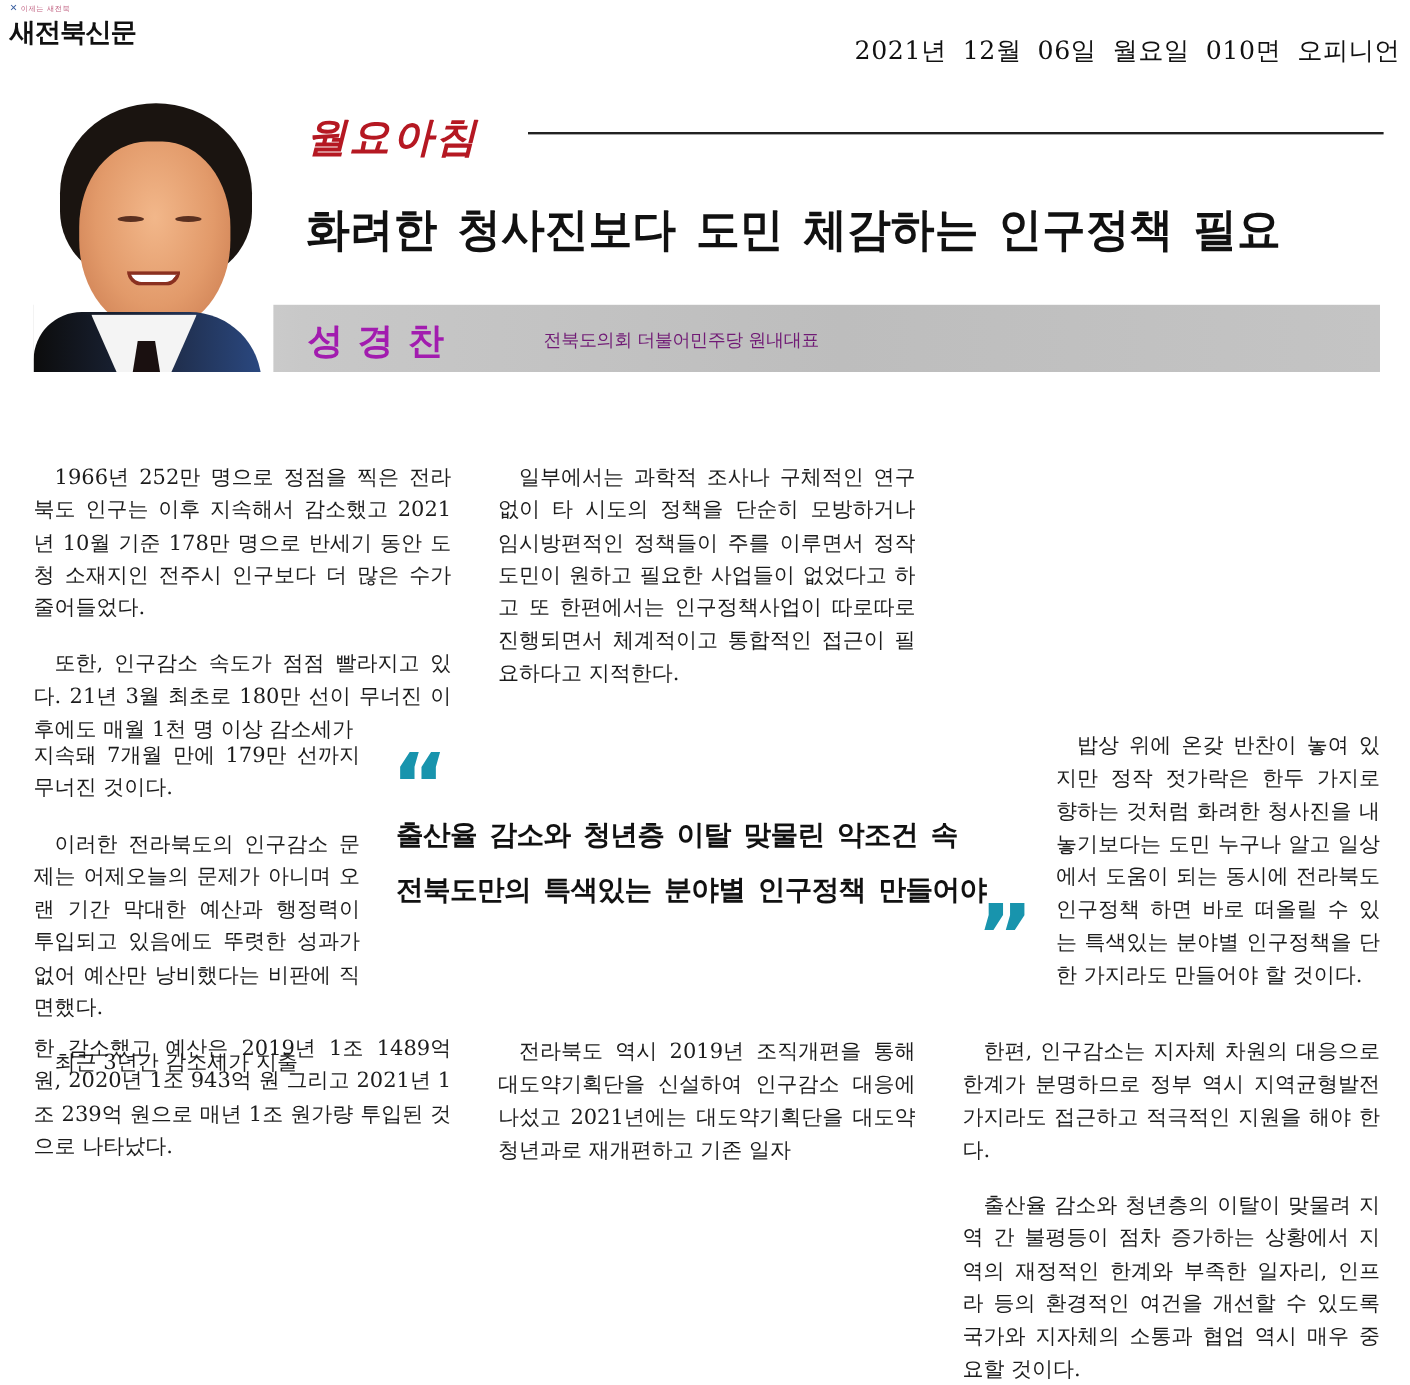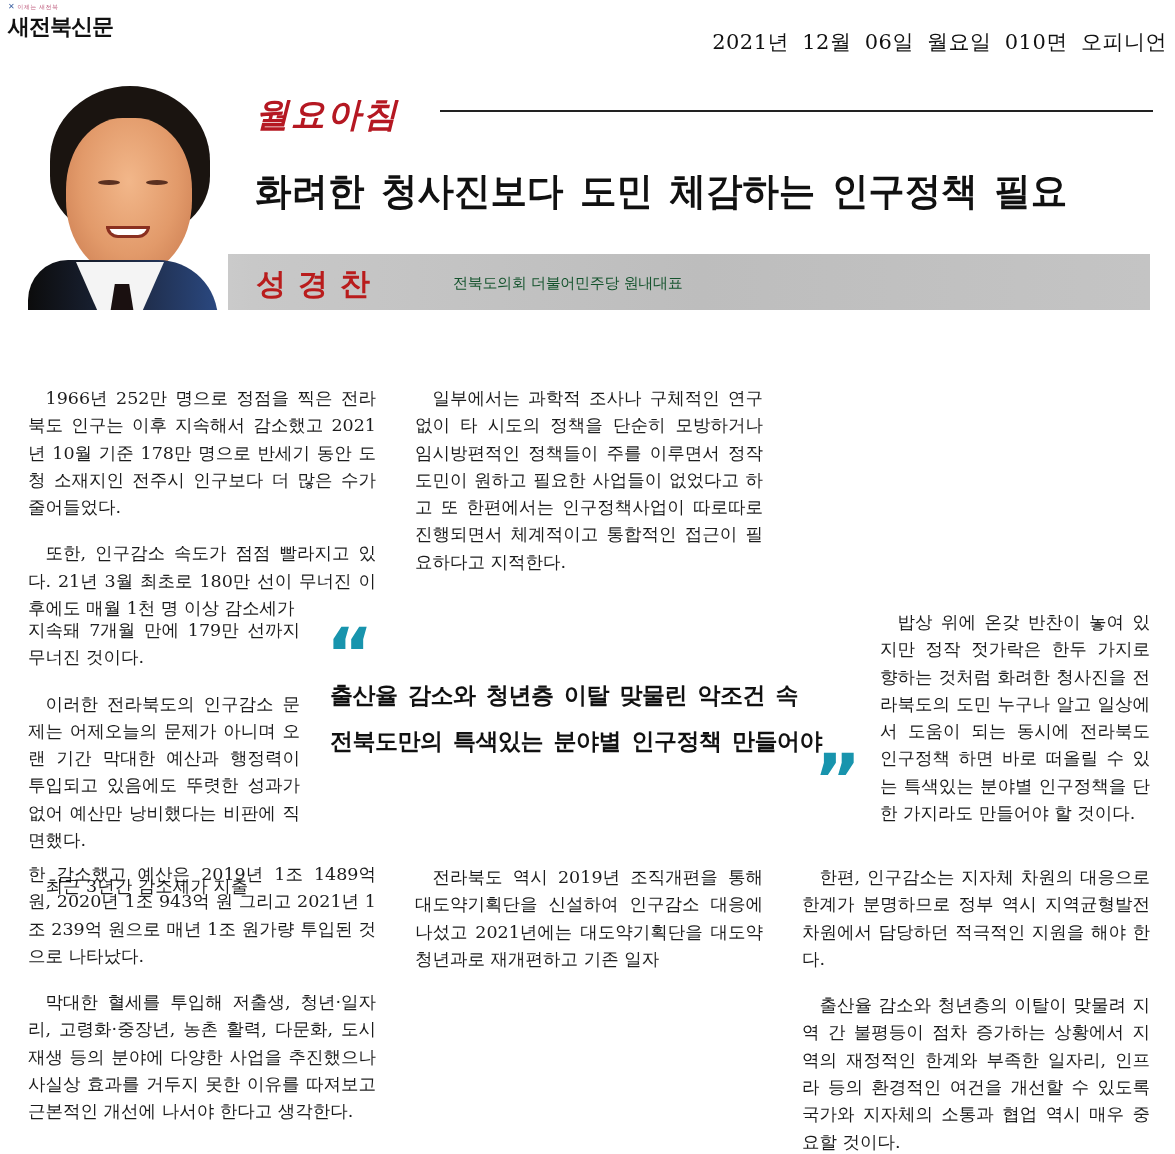--- a/index.html
+++ b/index.html
@@ -23,22 +23,22 @@
   .photo .shirt { position:absolute; left:48px; top:178px; width:88px; height:60px; background:#f4f4f4; clip-path:polygon(0 0,100% 0,70% 100%,30% 100%); }
   .photo .tie { position:absolute; left:82px; top:200px; width:24px; height:30px; background:#1a1010; clip-path:polygon(20% 0,80% 0,100% 100%,0 100%); }
 
   .series { position:absolute; left:255px; top:92px; font-family:"DejaVu Sans",sans-serif; font-style:italic; font-weight:bold; font-size:34px; color:#b51822; letter-spacing:2px; }
   .series-rule { position:absolute; left:440px; top:110px; width:713px; height:2px; background:#222; }
 
   .headline { position:absolute; left:255px; top:166px; font-family:"DejaVu Sans",sans-serif; font-weight:bold; font-size:38px; color:#111; letter-spacing:0px; word-spacing:4px; transform:scaleX(0.96); transform-origin:left; }
 
   .byline-bar { position:absolute; left:28px; top:254px; width:1122px; height:56px; background:linear-gradient(90deg,#dcdcdc 0%,#c8c8c8 20%,#bdbdbd 60%,#c4c4c4 100%); z-index:0; }
   .photo { z-index:1; }
-  .byline-name { position:absolute; left:256px; top:264px; font-family:"DejaVu Sans",sans-serif; font-weight:bold; font-size:30px; color:#b91c1c; letter-spacing:12px; z-index:2; }
-  .byline-role { position:absolute; left:453px; top:274px; font-family:"DejaVu Sans",sans-serif; font-size:15px; color:#14532d; z-index:2; letter-spacing:-0.3px; }
+  .byline-name { position:absolute; left:256px; top:264px; font-family:"DejaVu Sans",sans-serif; font-weight:bold; font-size:30px; color:#a21caf; letter-spacing:12px; z-index:2; }
+  .byline-role { position:absolute; left:453px; top:274px; font-family:"DejaVu Sans",sans-serif; font-size:15px; color:#701a75; z-index:2; letter-spacing:-0.3px; }
 
   .col { position:absolute; font-family:"DejaVu Serif",serif; font-size:17.5px; line-height:27.3px; color:#1c1c1c; text-align:justify; }
   .col p { text-indent:1em;margin-top:19px; }
   .col p.noindent { text-indent:0; }
   .c1 { left:28px; top:366px; width:348px; }
   .c1b { left:28px; top:598px; width:272px; }
   .c1c { left:28px; top:842px; width:348px; }
   .c2 { left:415px; top:366px; width:348px; }
   .c2b { left:415px; top:845px; width:348px; }
   .c3 { left:802px; top:366px; width:348px; }
@@ -88,37 +88,36 @@
   <p>1966년 252만 명으로 정점을 찍은 전라북도 인구는 이후 지속해서 감소했고 2021년 10월 기준 178만 명으로 반세기 동안 도청 소재지인 전주시 인구보다 더 많은 수가 줄어들었다.</p>
   <p>또한, 인구감소 속도가 점점 빨라지고 있다. 21년 3월 최초로 180만 선이 무너진 이후에도 매월 1천 명 이상 감소세가</p>
 </div>
 <div class="col c1b">
   <p class="noindent">지속돼 7개월 만에 179만 선까지 무너진 것이다.</p>
   <p>이러한 전라북도의 인구감소 문제는 어제오늘의 문제가 아니며 오랜 기간 막대한 예산과 행정력이 투입되고 있음에도 뚜렷한 성과가 없어 예산만 낭비했다는 비판에 직면했다.</p>
   <p>최근 3년간 감소세가 지출</p>
 </div>
 <div class="col c1c">
   <p class="noindent">한 감소했고 예산은 2019년 1조 1489억 원, 2020년 1조 943억 원 그리고 2021년 1조 239억 원으로 매년 1조 원가량 투입된 것으로 나타났다.</p>
-  <p>막대한 혈세를 투입해 저출생, 청년·일자리, 고령화·중장년, 농촌 활력, 다문화, 도시재생 등의 분야에 다양한 사업을 추진했으나 사실상 효과를 거두지 못한 이유를 따져보고 근본적인 개선에 나서야 한다고 생각한다.</p>
 </div>
 
 <div class="col c2">
   <p>일부에서는 과학적 조사나 구체적인 연구 없이 타 시도의 정책을 단순히 모방하거나 임시방편적인 정책들이 주를 이루면서 정작 도민이 원하고 필요한 사업들이 없었다고 하고 또 한편에서는 인구정책사업이 따로따로 진행되면서 체계적이고 통합적인 접근이 필요하다고 지적한다.</p>
 </div>
 <div class="col c2b">
   <p>전라북도 역시 2019년 조직개편을 통해 대도약기획단을 신설하여 인구감소 대응에 나섰고 2021년에는 대도약기획단을 대도약청년과로 재개편하고 기존 일자</p>
 </div>
 
 <div class="col c3">
 </div>
 <div class="col c3b">
-  <p>밥상 위에 온갖 반찬이 놓여 있지만 정작 젓가락은 한두 가지로 향하는 것처럼 화려한 청사진을 전라북도의 도민 누구나 알고 일상에서 도움이 되는 동시에 전라북도 인구정책 하면 바로 떠올릴 수 있는 특색있는 분야별 인구정책을 단 한 가지라도 만들어야 할 것이다.</p>
+  <p>밥상 위에 온갖 반찬이 놓여 있지만 정작 젓가락은 한두 가지로 향하는 것처럼 화려한 청사진을 내놓기보다는 도민 누구나 알고 일상에서 도움이 되는 동시에 전라북도 인구정책 하면 바로 떠올릴 수 있는 특색있는 분야별 인구정책을 단 한 가지라도 만들어야 할 것이다.</p>
 </div>
 <div class="col c3c">
-  <p>한편, 인구감소는 지자체 차원의 대응으로 한계가 분명하므로 정부 역시 지역균형발전 차원에서 담당하던 적극적인 지원을 해야 한다.</p>
+  <p>한편, 인구감소는 지자체 차원의 대응으로 한계가 분명하므로 정부 역시 지역균형발전 가지라도 접근하고 적극적인 지원을 해야 한다.</p>
   <p>출산율 감소와 청년층의 이탈이 맞물려 지역 간 불평등이 점차 증가하는 상황에서 지역의 재정적인 한계와 부족한 일자리, 인프라 등의 환경적인 여건을 개선할 수 있도록 국가와 지자체의 소통과 협업 역시 매우 중요할 것이다.</p>
 </div>
 
 <div class="pull">
   <div class="qo">“</div>
   <div class="line l2">전북도만의 특색있는 분야별 인구정책 만들어야</div>
   <div class="line l1">출산율 감소와 청년층 이탈 맞물린 악조건 속</div>
   <div class="qc">”</div>
 </div>
 

